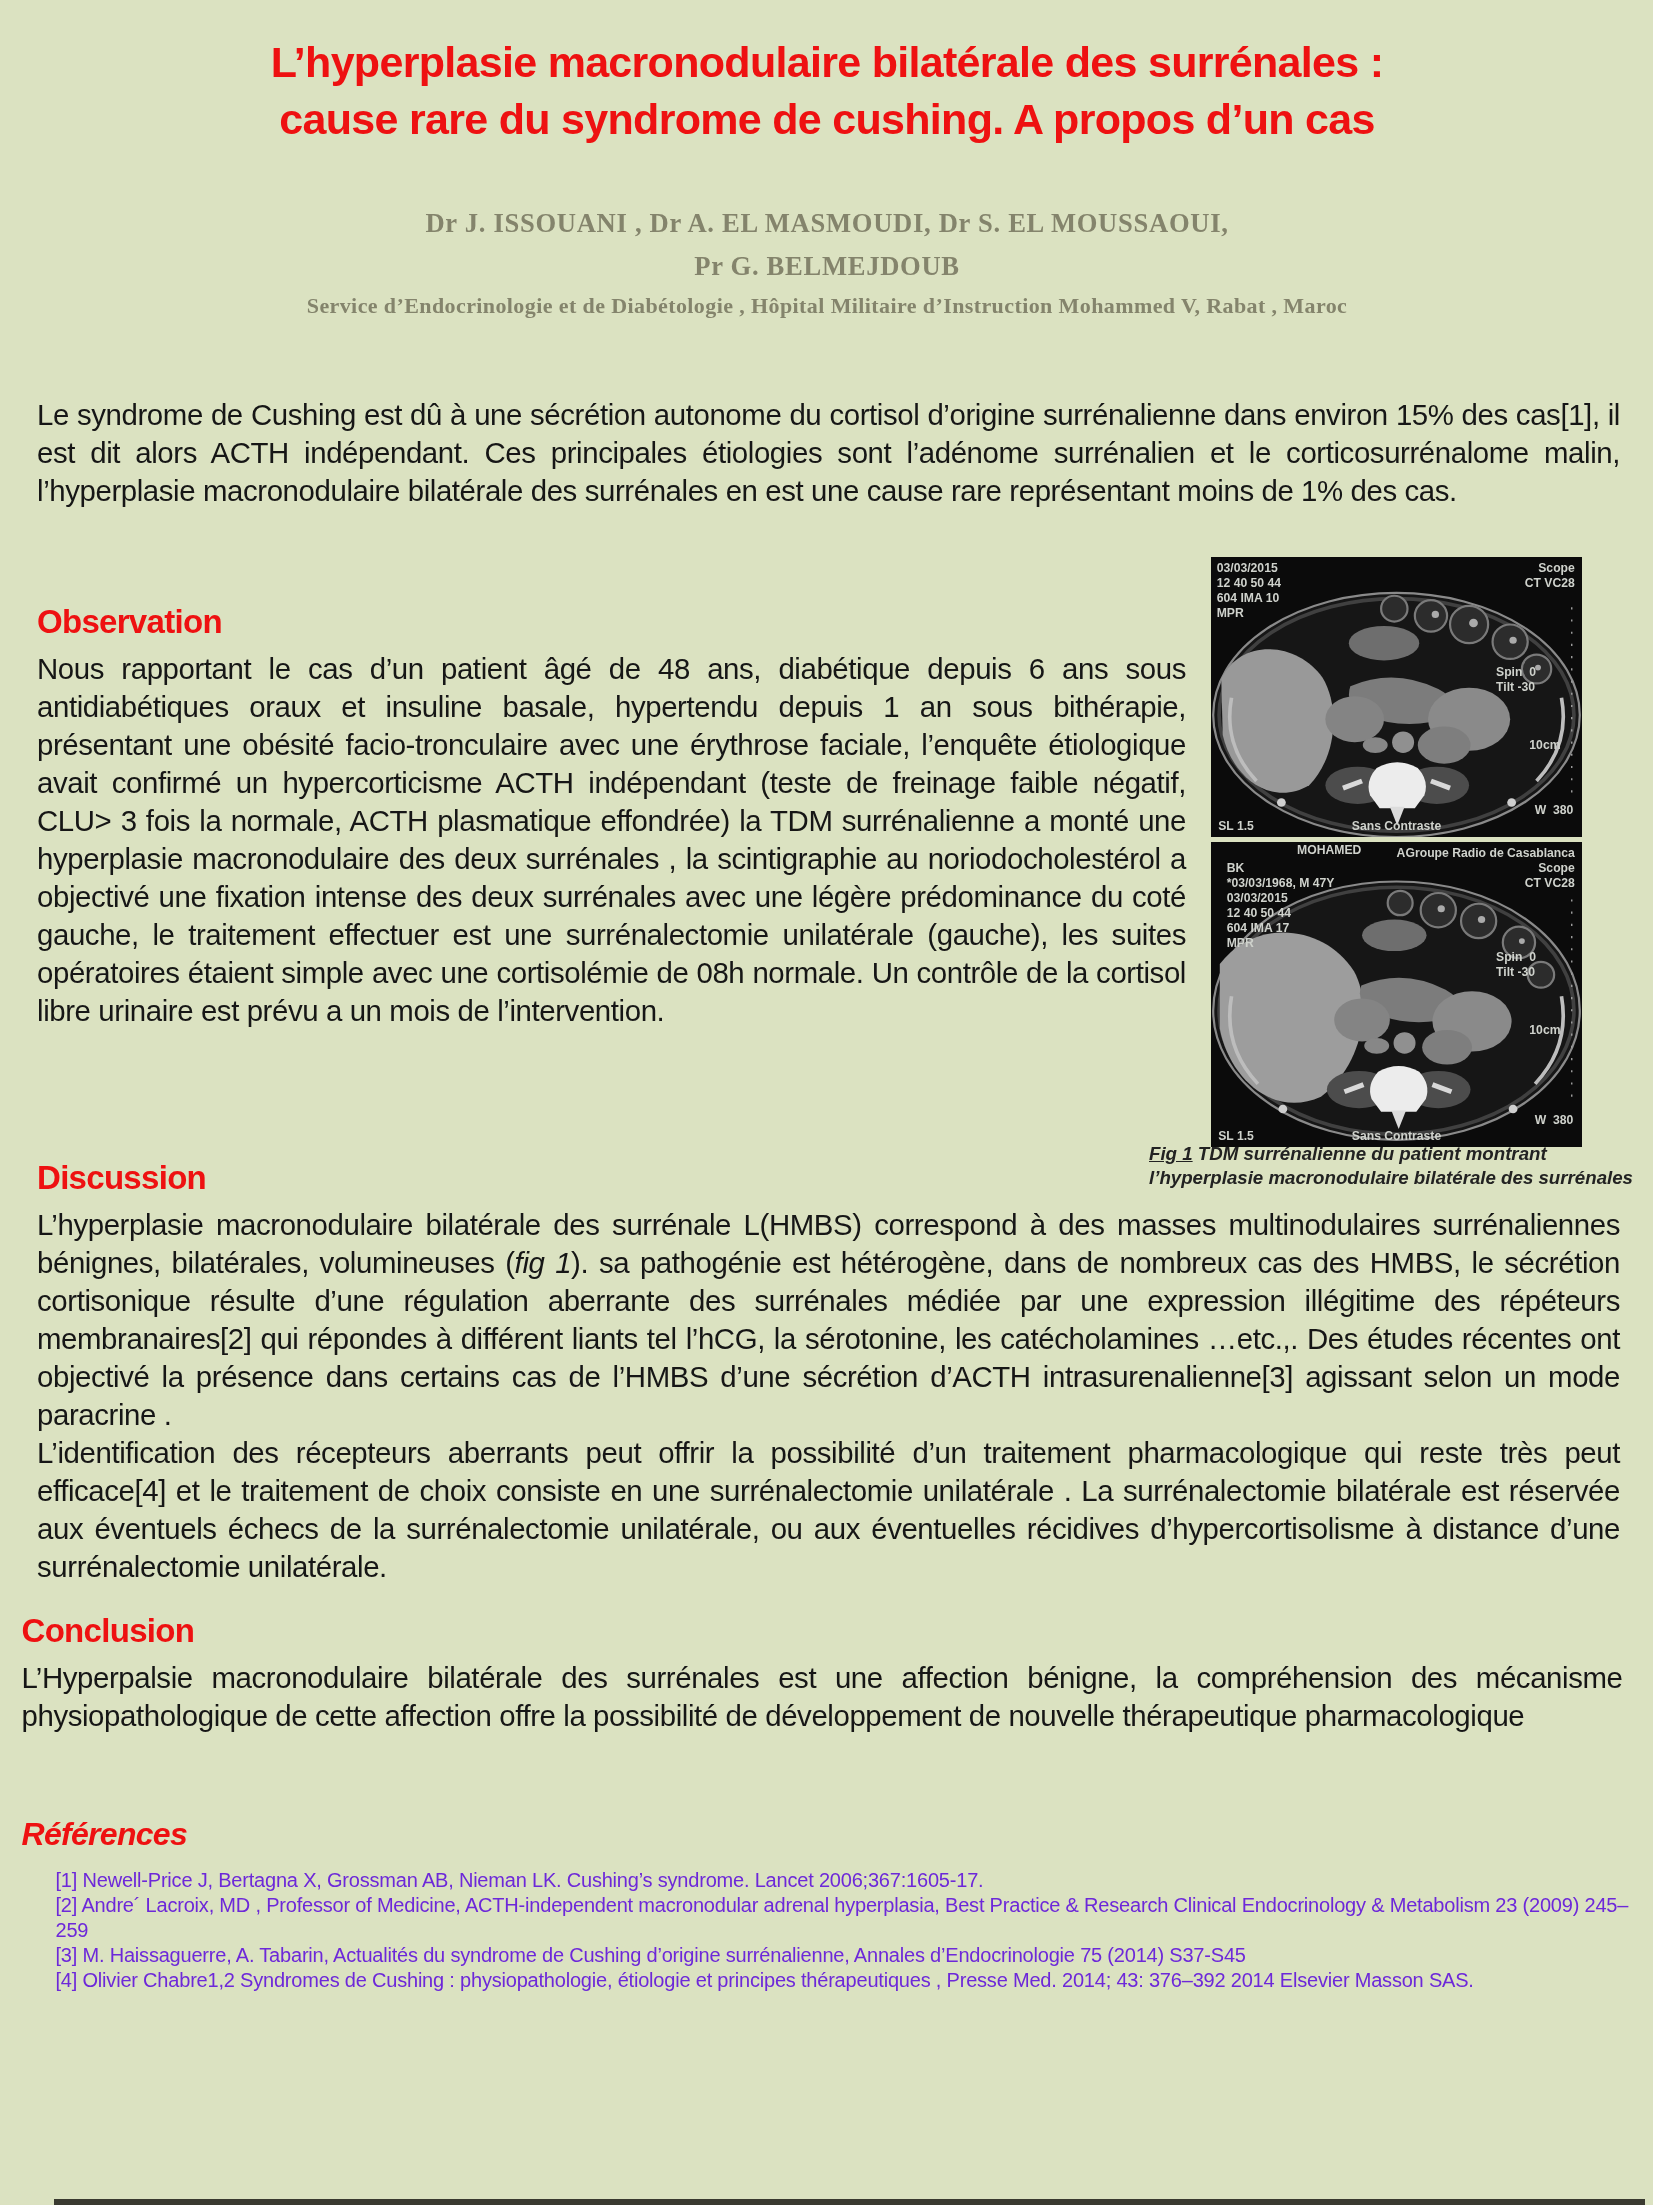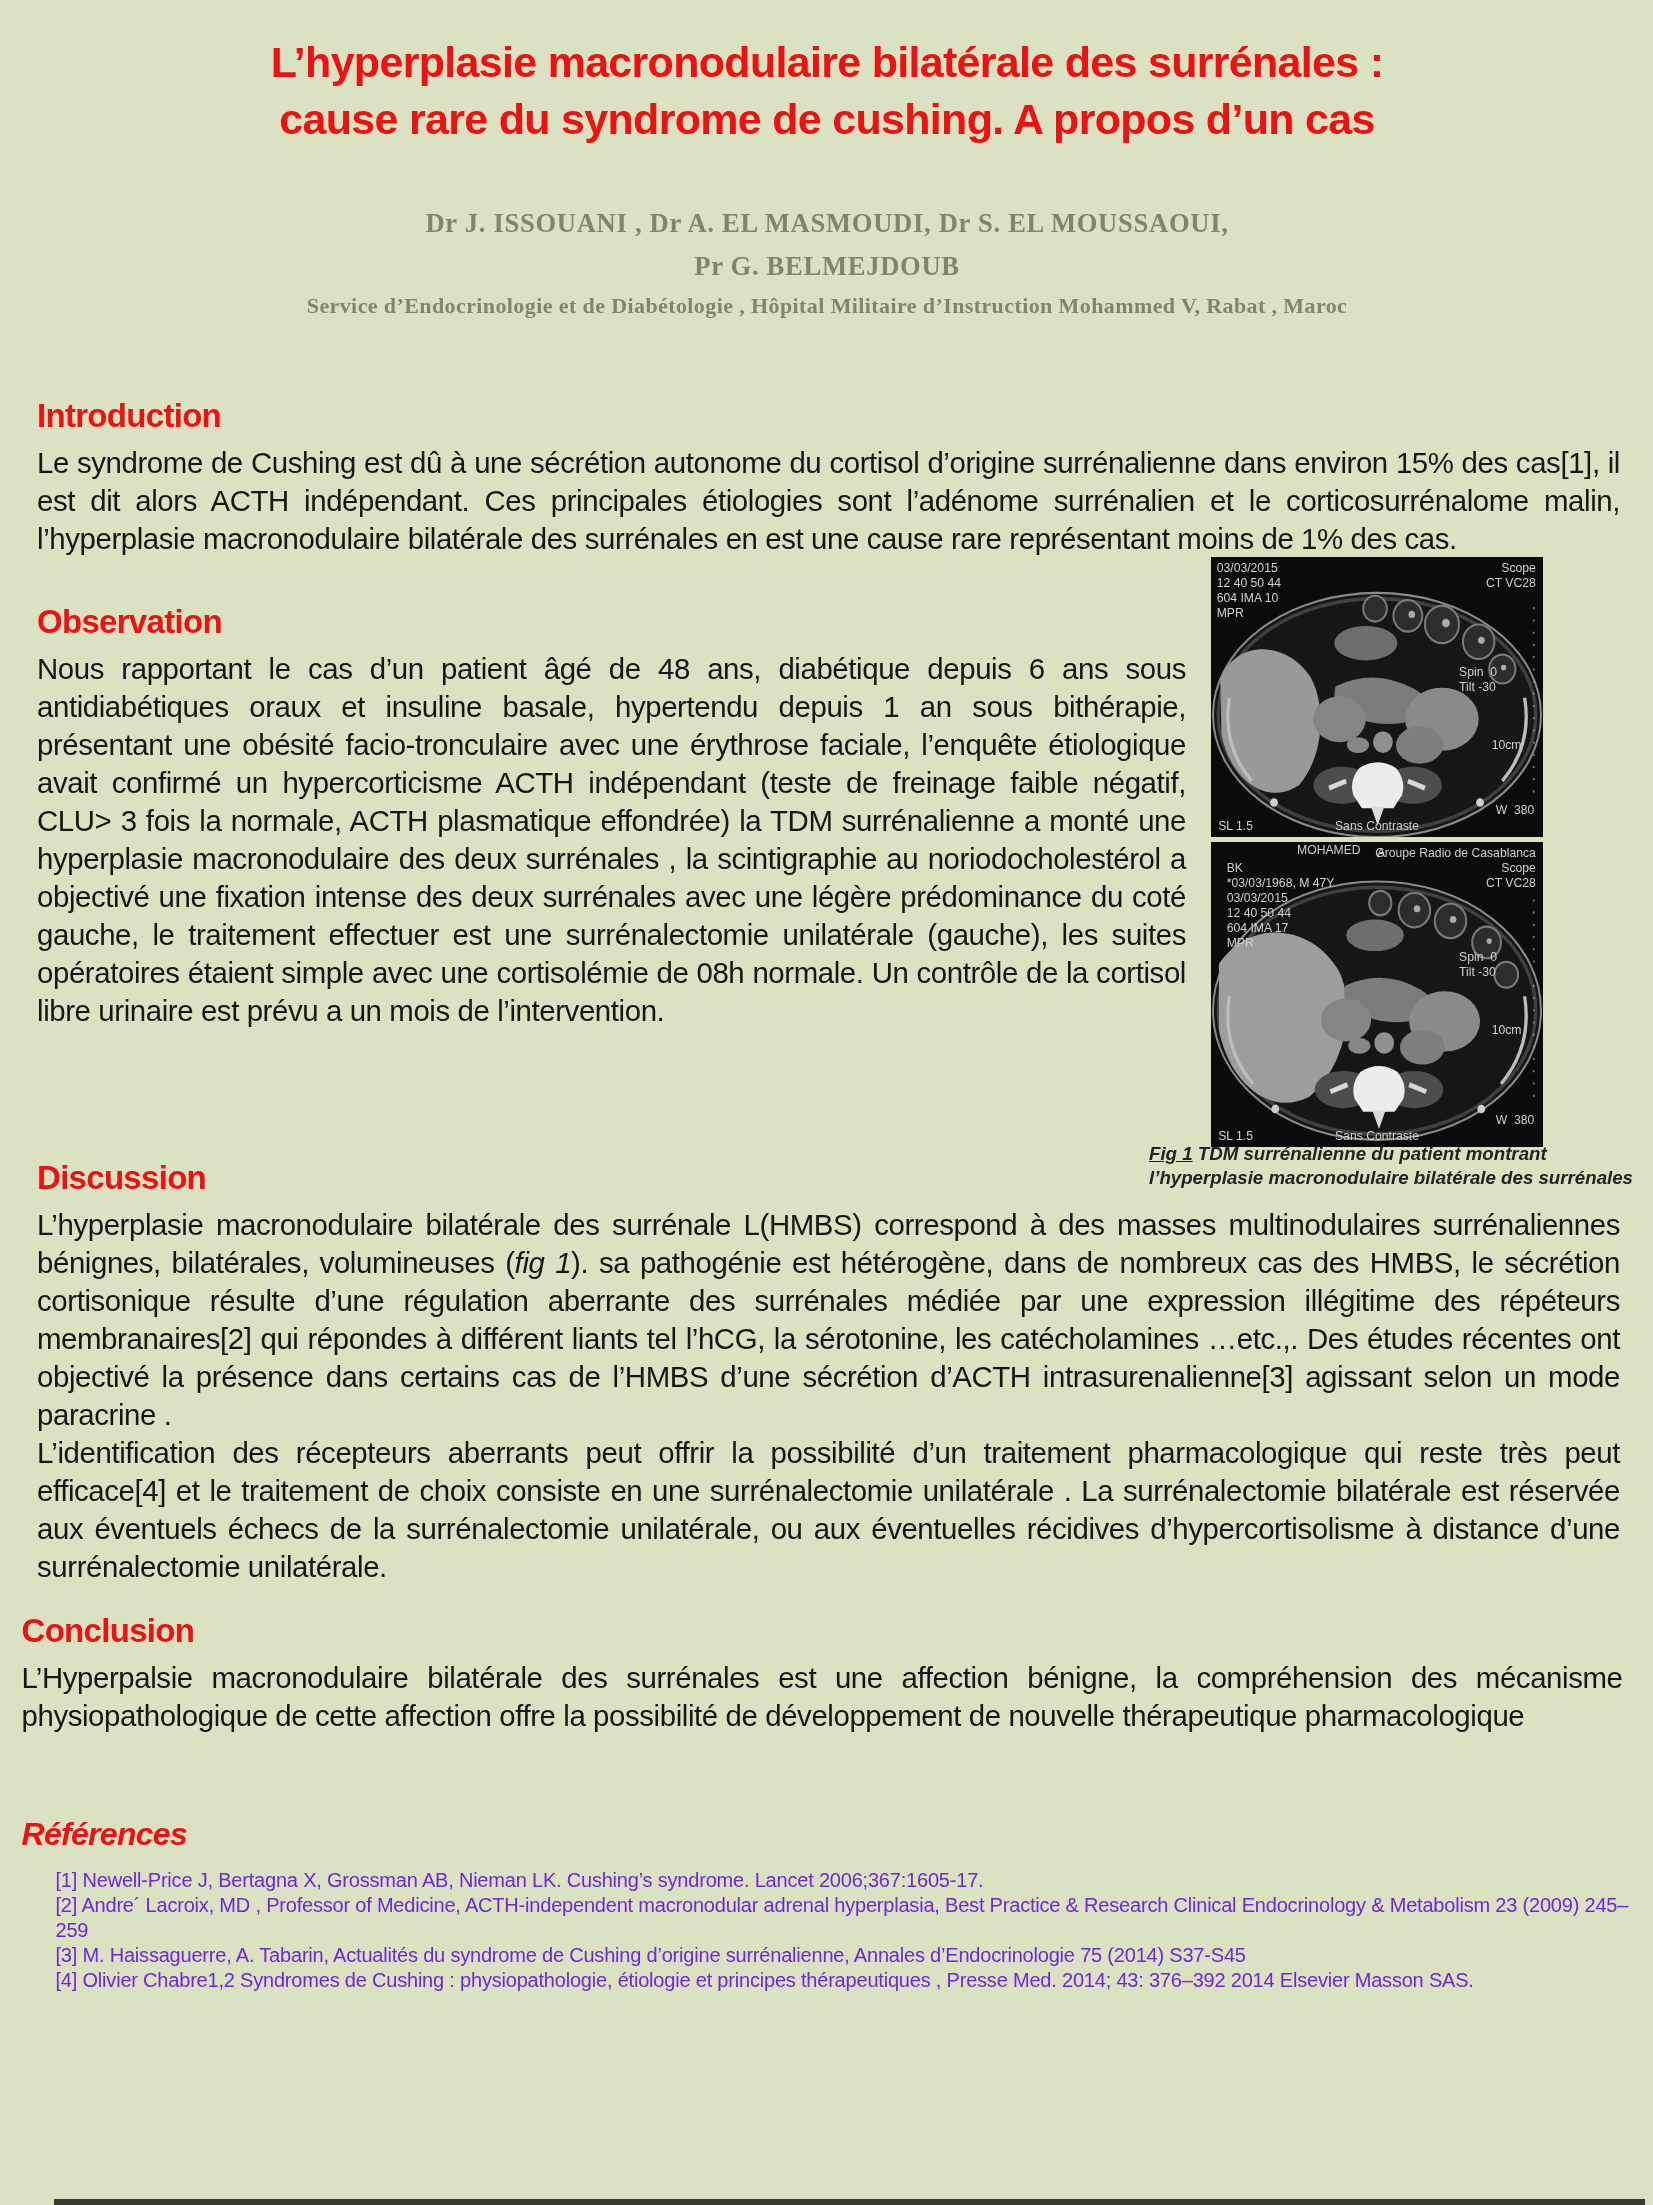--- a/index.html
+++ b/index.html
@@ -34,21 +34,21 @@
   #obs   { position:absolute; top:602px; left:37px; width:1149px; }
   #disc  { position:absolute; top:1158px; left:37px; width:1583px; }
   #disc .body-text + .body-text { margin-top:0; }
   #concl { position:absolute; top:1611px; left:21.5px; width:1601px; }
   #refs  { position:absolute; top:1815px; left:21.5px; width:1612px; }
   #refs .sec-h { font-style:italic; font-size:32px; margin-bottom:14.4px; }
   .ref-item { font-size:20px; line-height:25px; color:#6d28d9; letter-spacing:-0.2px;padding-left:34px; }
   .fig-ref { font-style:italic; }
   
   #fig { position:absolute; left:1211px; top:557px; width:363px; margin:0; }
-  .scan { position:relative; width:332px; background:#15803d; overflow:hidden; }
+  .scan { position:relative; width:371px; background:#15803d; overflow:hidden;font-weight:bold; }
   .scan-1 { height:280px; }
   .scan-2 { height:305px; margin-top:5px; }
   .scan svg { position:absolute; top:0; left:0; width:100%; height:100%; }
   .ov { position:absolute; color:#cfd2cc; font-size:12.2px; line-height:15px; white-space:pre; }
   .ov-tl { top:4.3px; left:5.7px; }
   .ov-tr { top:4.3px; right:7.2px; text-align:right; }
   .ov-mr { top:108px; right:46px; }
   .ov-scale { top:181px; right:21.5px; }
   .ov-bl { bottom:2.9px; left:7.2px; }
   .ov-bc { bottom:2.9px; left:0; right:0; text-align:center; }
@@ -76,21 +76,20 @@
     <div class="title-line">cause rare du syndrome de cushing. A propos d’un cas</div>
   </header>
 
   <div class="authors">
     <div class="a-line">Dr J. ISSOUANI , Dr A. EL MASMOUDI, Dr S. EL MOUSSAOUI,</div>
     <div class="a-line">Pr G. BELMEJDOUB</div>
     <div class="a-affil">Service d’Endocrinologie et de Diabétologie , Hôpital Militaire d’Instruction Mohammed V, Rabat , Maroc</div>
   </div>
 
   <section id="intro">
-    <h2 class="sec-h">Introduction</h2>
     <p class="body-text">Le syndrome de Cushing est dû à une sécrétion autonome du cortisol d’origine surrénalienne dans environ 15% des cas[1], il est dit alors ACTH indépendant. Ces principales étiologies sont l’adénome surrénalien et le corticosurrénalome malin, l’hyperplasie macronodulaire bilatérale des surrénales en est une cause rare représentant moins de 1% des cas.</p>
   </section>
 
   <section id="obs">
     <h2 class="sec-h">Observation</h2>
     <p class="body-text">Nous rapportant le cas d’un patient âgé de 48 ans, diabétique depuis 6 ans sous antidiabétiques oraux et insuline basale, hypertendu depuis 1 an sous bithérapie, présentant une obésité facio-tronculaire avec une érythrose faciale, l’enquête étiologique avait confirmé un hypercorticisme ACTH indépendant (teste de freinage faible négatif, CLU&gt; 3 fois la normale, ACTH plasmatique effondrée) la TDM surrénalienne a monté une hyperplasie macronodulaire des deux surrénales , la scintigraphie au noriodocholestérol a objectivé une fixation intense des deux surrénales avec une légère prédominance du coté gauche, le traitement effectuer est une surrénalectomie unilatérale (gauche), les suites opératoires étaient simple avec une cortisolémie de 08h normale. Un contrôle de la cortisol libre urinaire est prévu a un mois de l’intervention.</p>
   </section>
 
   <figure id="fig">
 

